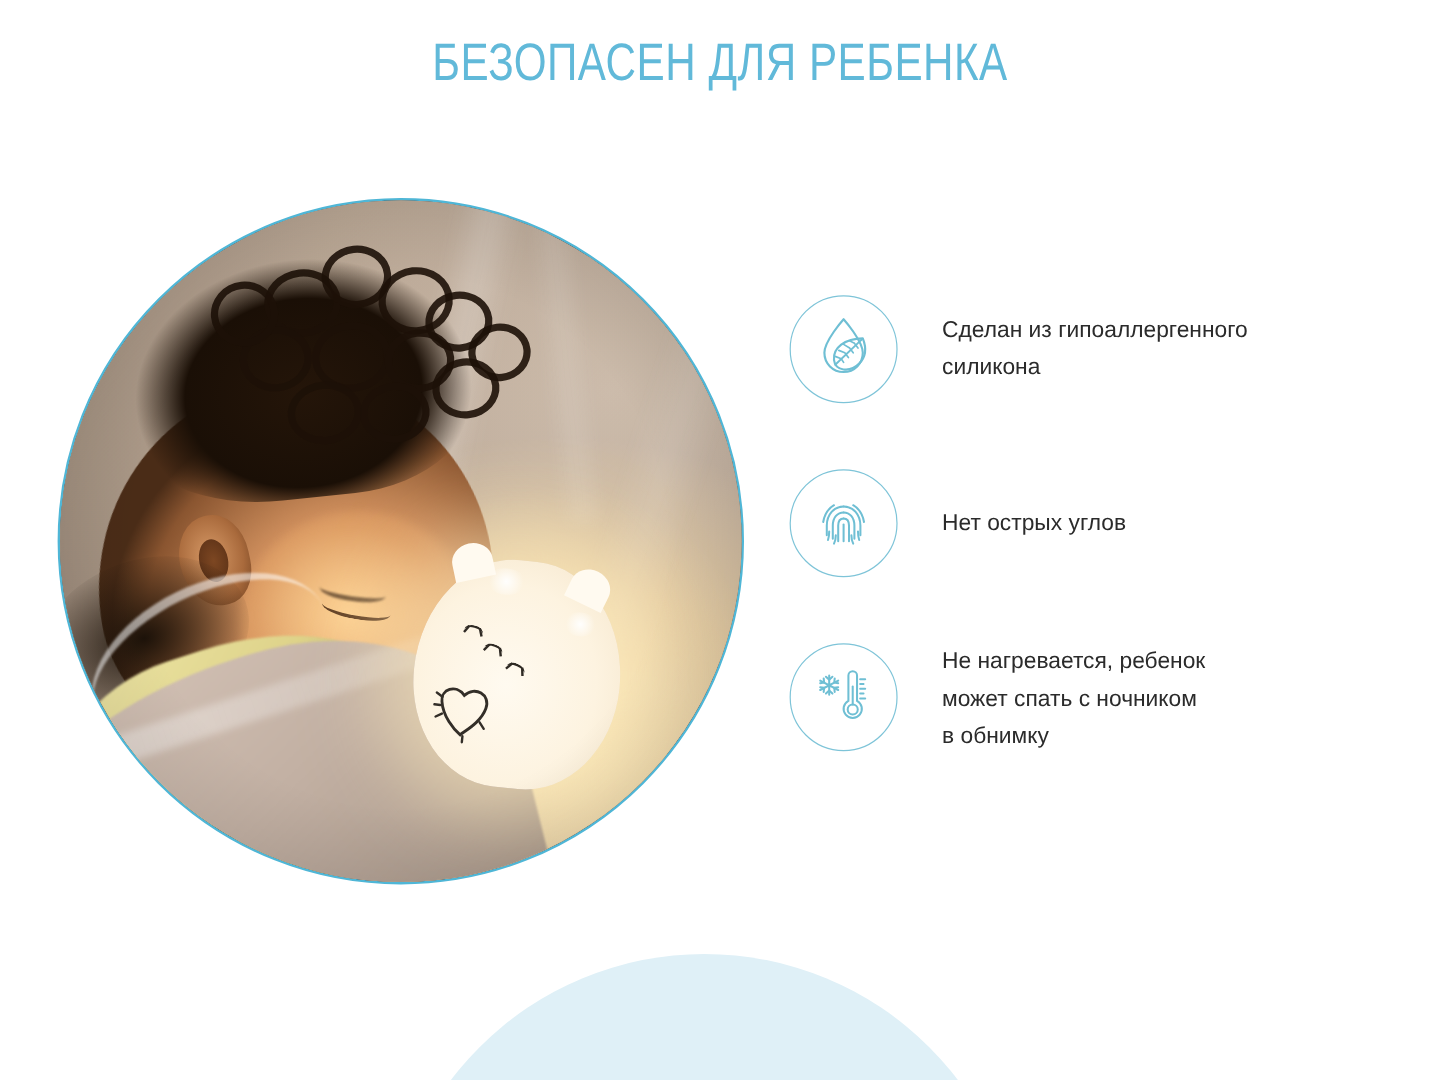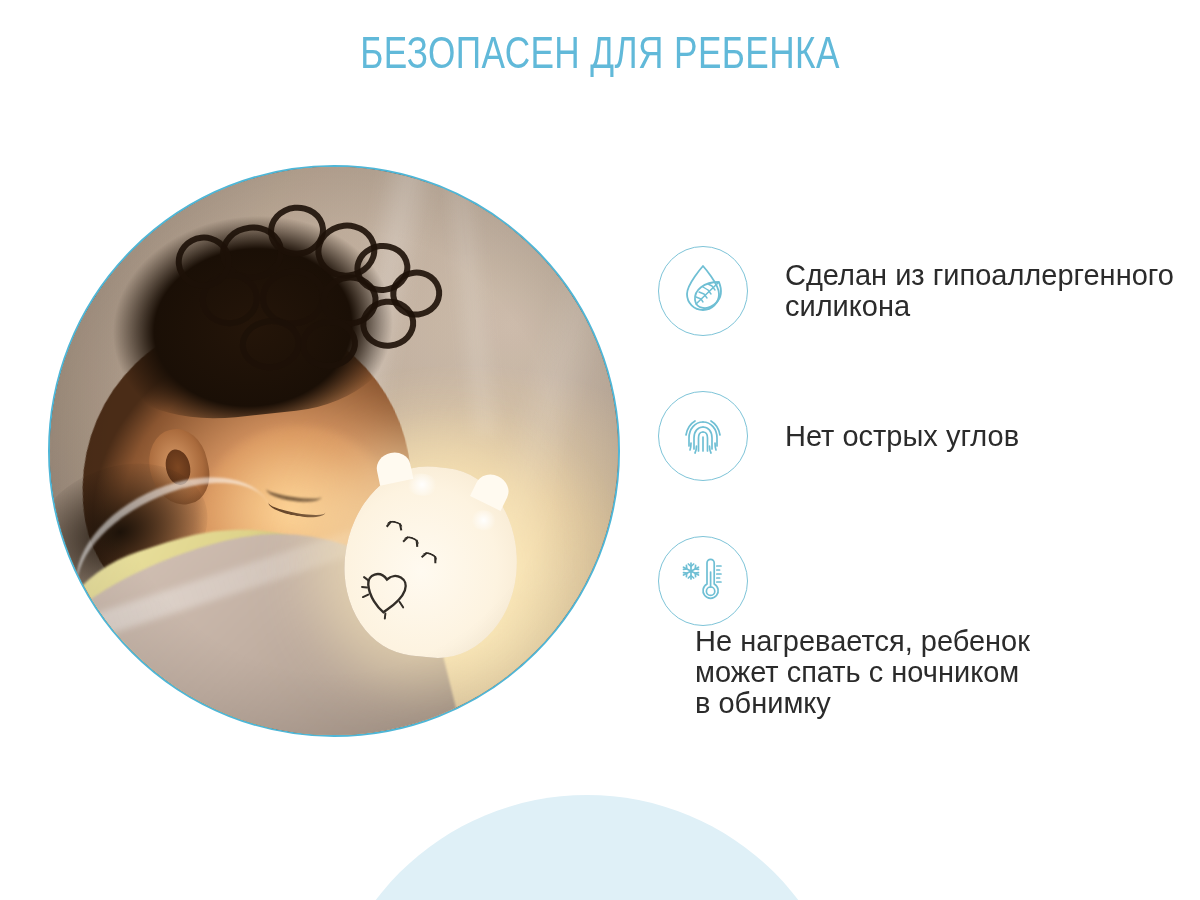--- a/index.html
+++ b/index.html
@@ -343,36 +343,36 @@
     left: 658px;
     top: 246px;
     width: 520px;
     z-index: 3;
   }
   .feature {
     display: flex;
     align-items: flex-start;
     margin-bottom: 55px;
   }
-  .feature:last-child { margin-bottom: 0; flex-direction: column; }
+  .feature:last-child { margin-bottom: 0; }
   .feature-icon {
     flex: 0 0 auto;
     width: 90px;
     height: 90px;
     border-radius: 50%;
     border: 1.6px solid #7ec4d8;
     box-sizing: border-box;
     display: flex;
     align-items: center;
     justify-content: center;
   }
   .feature-text {
     margin-left: 37px;
     color: #2b2b2b;
-    font-size: 29px;
+    font-size: 19px;
     line-height: 31px;
     font-weight: 400;
     max-width: 400px;
     white-space: pre-line;
   }
   .ft-1 { padding-top: 14px; }
   .ft-2 { padding-top: 30px; text-align: center; }
   .ft-3 { padding-top: 0px; }
 
   

